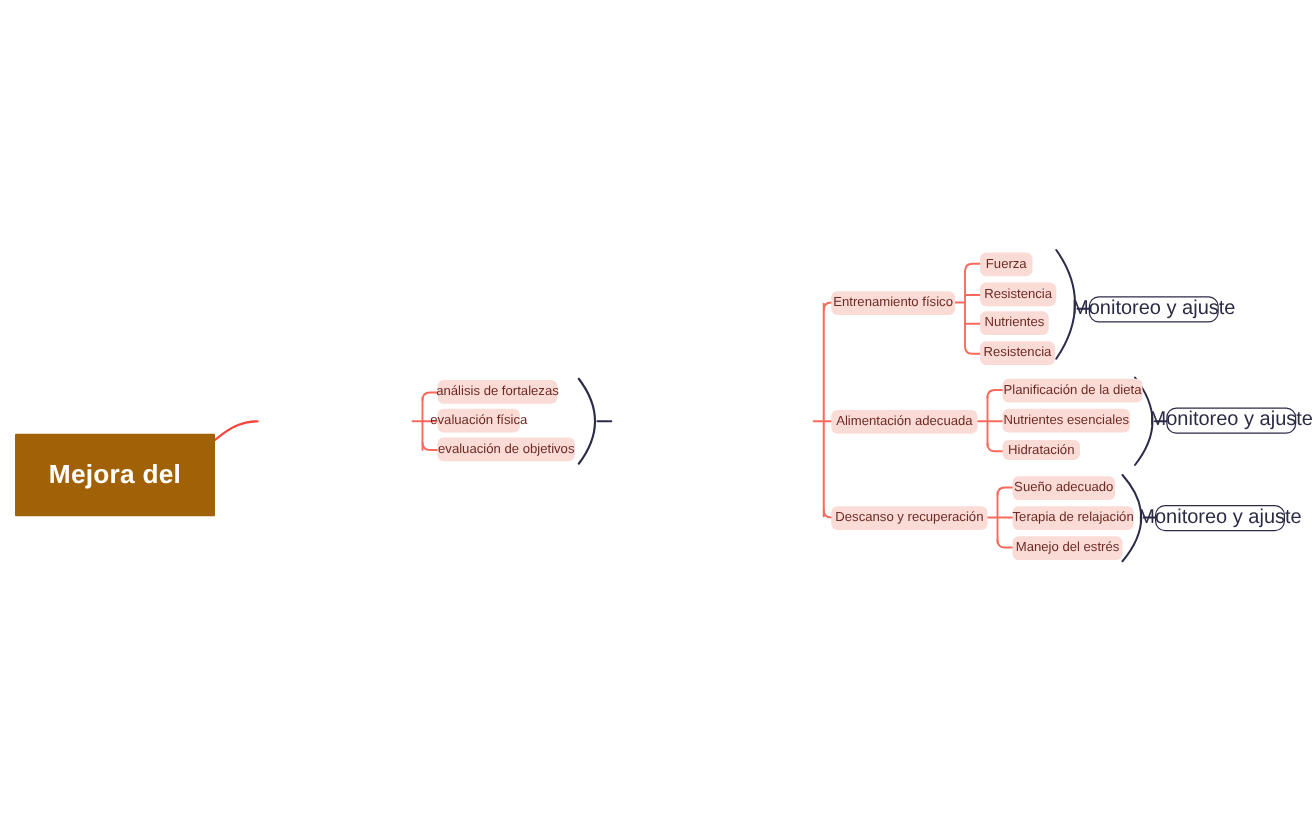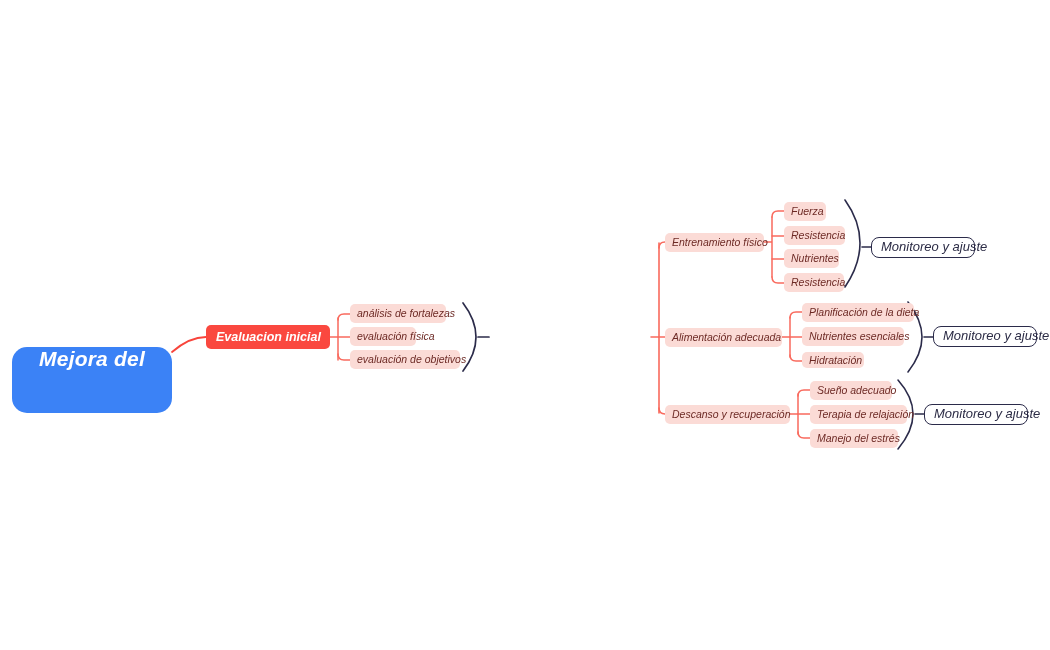--- a/index.html
+++ b/index.html
@@ -24,30 +24,30 @@
     top: 0;
     width: 1050px;
     height: 650px;
     pointer-events: none;
   }
   .node {
     position: absolute;
     box-sizing: border-box;
     display: flex;
     align-items: center;
+    justify-content: center;
     white-space: nowrap;
     line-height: 1.15;
-    font-style: italic;
   }
 
   
   .node.root {
-    background: #3b82f6;
+    background: #a16207;
     color: #ffffff;
-    border-radius: 15px;
+    border-radius: 1px;
     font-size: 21px;
     font-weight: bold;
     text-align: center;
     flex-direction: column;
     letter-spacing: 0.2px;
   }
   .node.root .line2 { display: block; }
 
   
   .node.red {
@@ -67,21 +67,21 @@
     font-size: 10.5px;
     padding: 0 7px;
   }
 
   
   .node.outline {
     background: #ffffff;
     color: #2b2b45;
     border: 1.6px solid #2b2b4a;
     border-radius: 8px;
-    font-size: 13px;
+    font-size: 16px;
     padding: 0 9px;
   }
 </style>
 </head>
 <body>
 
 <div id="canvas">
 
   <svg id="wires" viewBox="0 0 1050 650" width="1050" height="650" xmlns="http://www.w3.org/2000/svg">
 
@@ -123,23 +123,20 @@
     <path d="M 798 432 Q 798 438, 804 438 L 810 438" fill="none" stroke="#f96a5d" stroke-width="1.5" stroke-linecap="round"></path>
 
     <path d="M 898 380 Q 913 397, 913 414 Q 913 431, 898 449" fill="none" stroke="#2b2b4a" stroke-width="1.6" stroke-linecap="round"></path>
     <path d="M 915 414 L 924 414" fill="none" stroke="#2b2b4a" stroke-width="1.6" stroke-linecap="round"></path>
   </svg>
 
   <div class="node root" style="left:12px; top:347px; width:160px; height:66px;">
     <span>Mejora del</span>
   </div>
 
-  <div class="node red" style="left:206px; top:325px; width:124px; height:24px;">
-    <span>Evaluacion inicial</span>
-  </div>
 
   <div class="node pink" style="left:350px; top:304px; width:96px; height:19px;">
     <span>análisis de fortalezas</span>
   </div>
   <div class="node pink" style="left:350px; top:327px; width:66px; height:19px;">
     <span>evaluación física</span>
   </div>
   <div class="node pink" style="left:350px; top:350px; width:110px; height:19px;">
     <span>evaluación de objetivos</span>
   </div>

